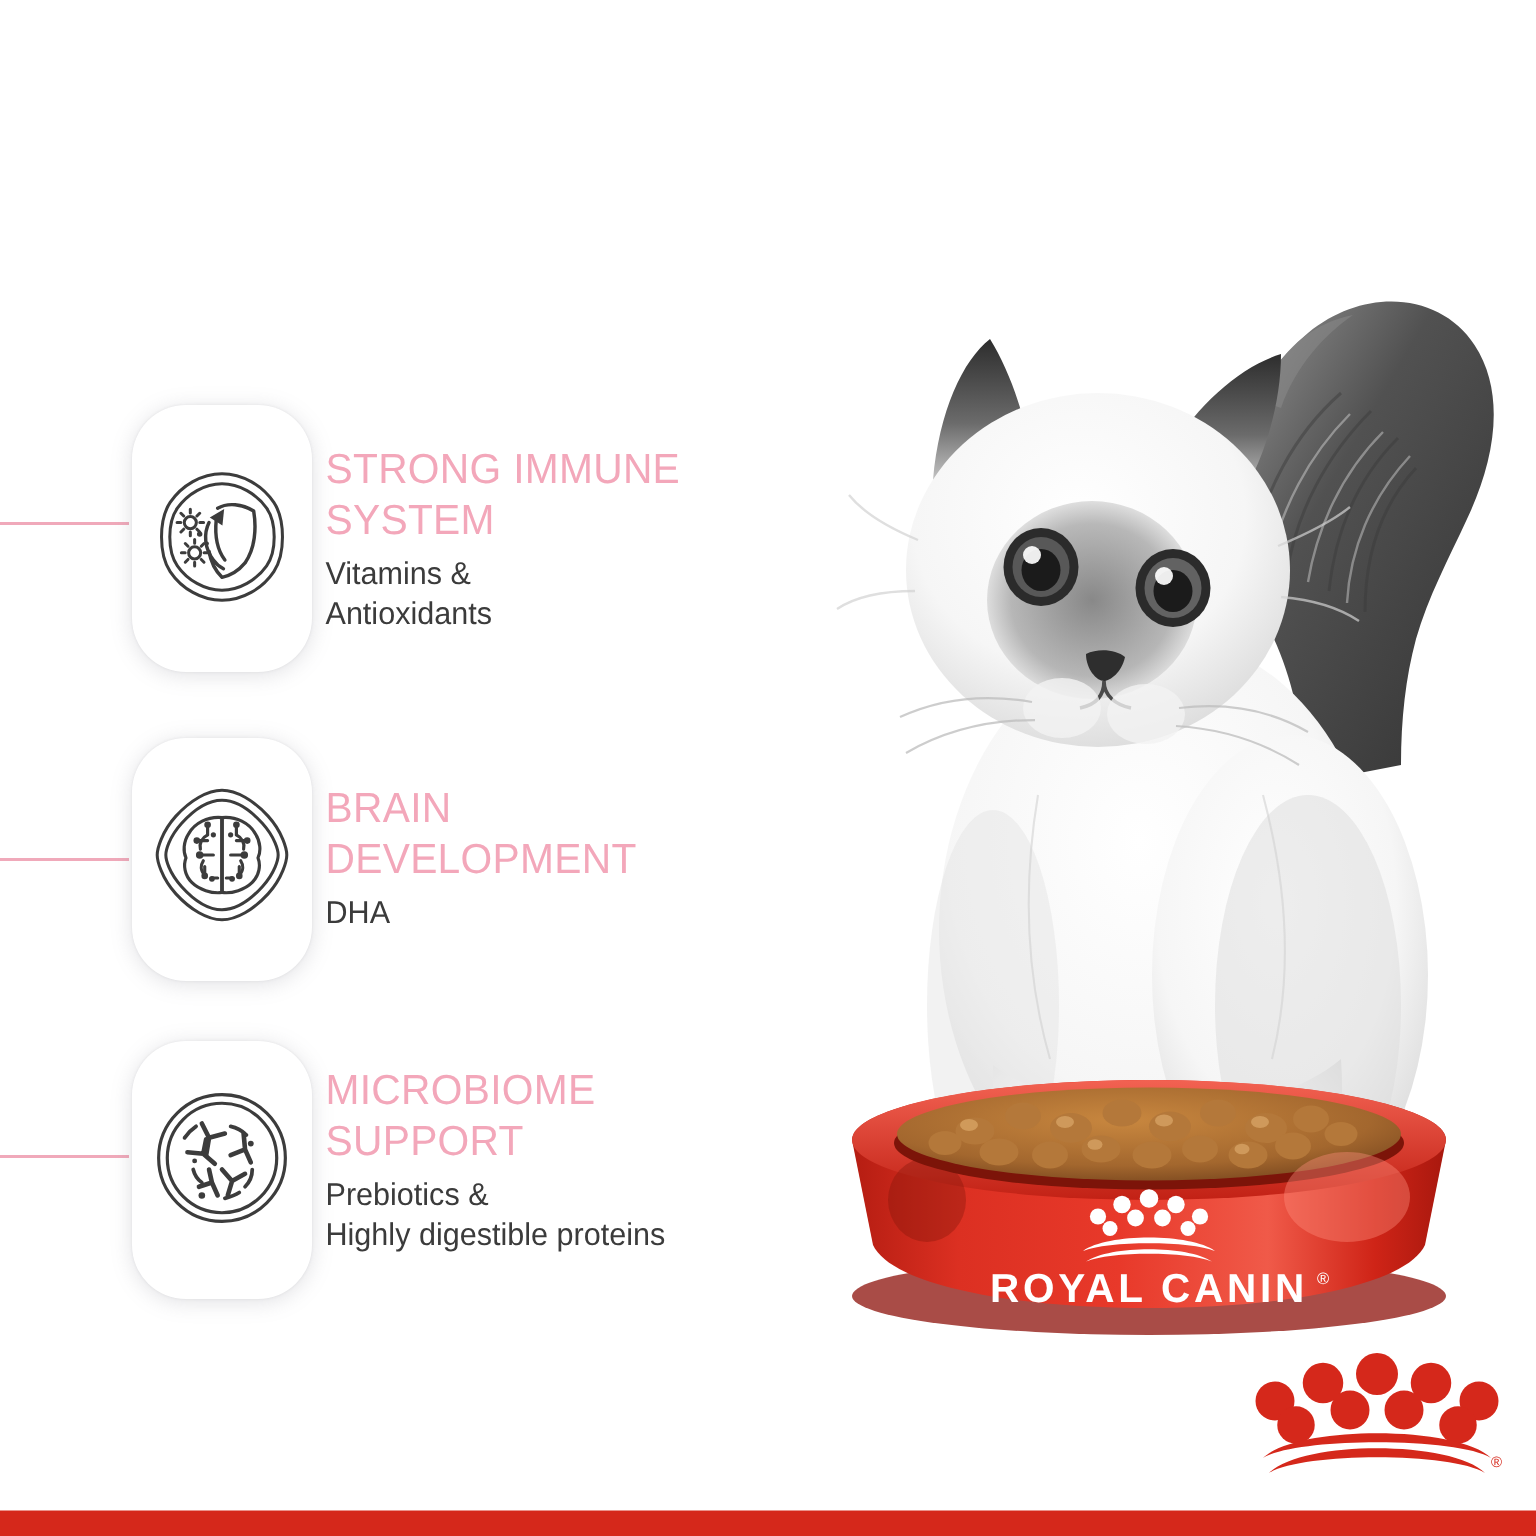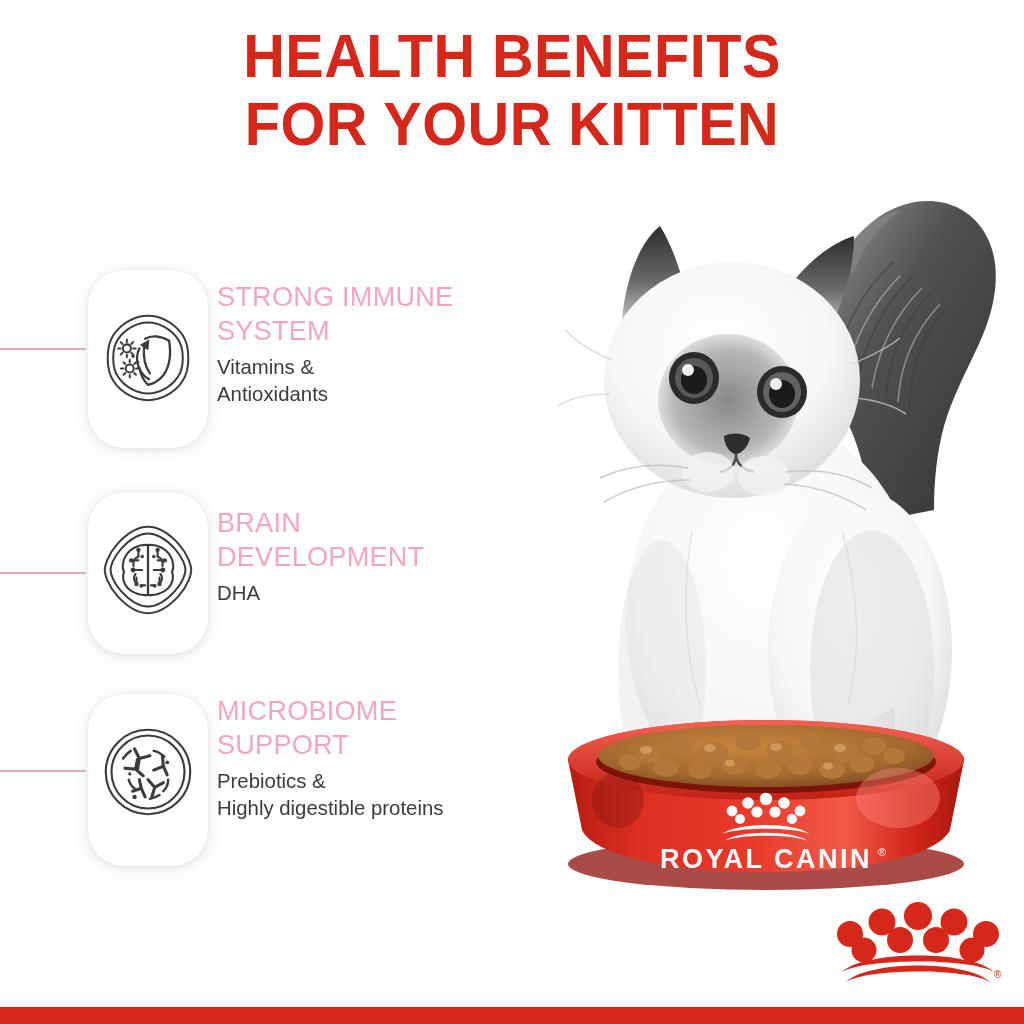--- a/index.html
+++ b/index.html
@@ -54,20 +54,21 @@
     left:100px;
     width:96px;height:96px;
     z-index:3;
   }
   .benefit-icon svg{display:block;width:96px;height:96px;}
   .benefit-text{
     position:absolute;
     left:217px;
     z-index:3;
     width:330px;
+    margin-top:16px;
   }
   .b-head{
     color:#F3A7BA;
     font-size:28px;
     font-weight:normal;
     line-height:34px;
     letter-spacing:0.2px;
     font-family:"Liberation Sans Narrow","Liberation Sans",sans-serif;
     transform:scaleX(0.97);
     transform-origin:left center;
@@ -118,24 +119,20 @@
     position:absolute;right:22px;bottom:38px;
     width:168px;height:92px;z-index:45;
   }
   .brand-logo svg{display:block;}
 </style>
 </head>
 <body>
 
 <div id="page">
 
-  <div class="title-block">
-    <span class="title-line">HEALTH BENEFITS</span>
-    <span class="title-line">FOR YOUR KITTEN</span>
-  </div>
 
   <div class="benefits">
 
     <div class="benefit" id="benefit-0">
       <div class="benefit-line"></div>
       <div class="benefit-card"></div>
       <div class="benefit-icon">
         <svg viewBox="0 0 100 100" xmlns="http://www.w3.org/2000/svg">
           <g fill="none" stroke="#3C3C3C" stroke-width="2.1" stroke-linecap="round" stroke-linejoin="round">
             <path d="M50 6 C64 6 78 14 86 26 C94 38 94 62 86 74 C78 86 64 94 50 94 C36 94 22 86 14 74 C6 62 6 38 14 26 C22 14 36 6 50 6 Z"></path>

